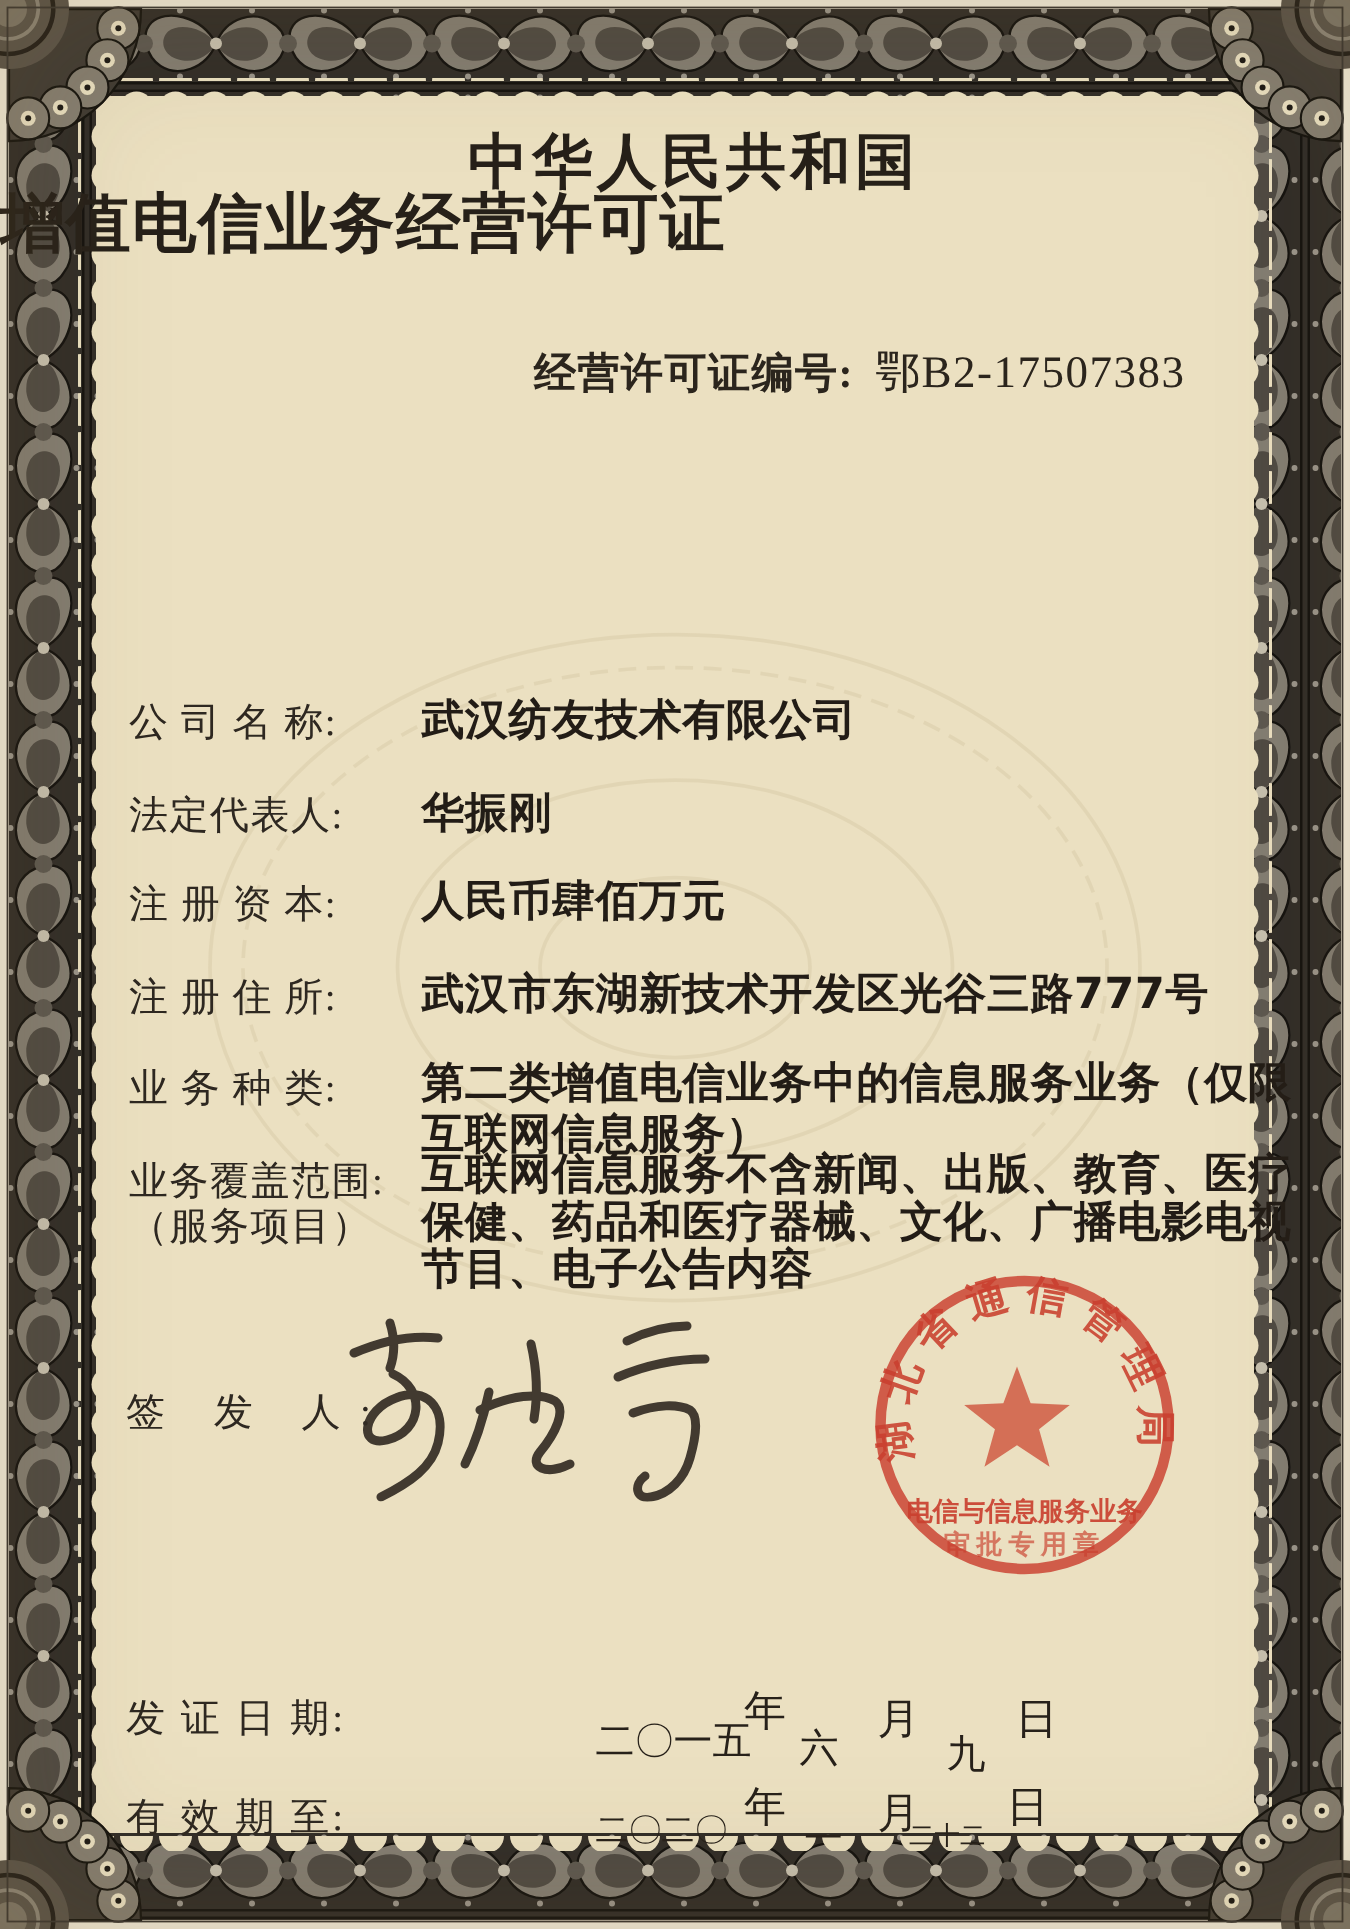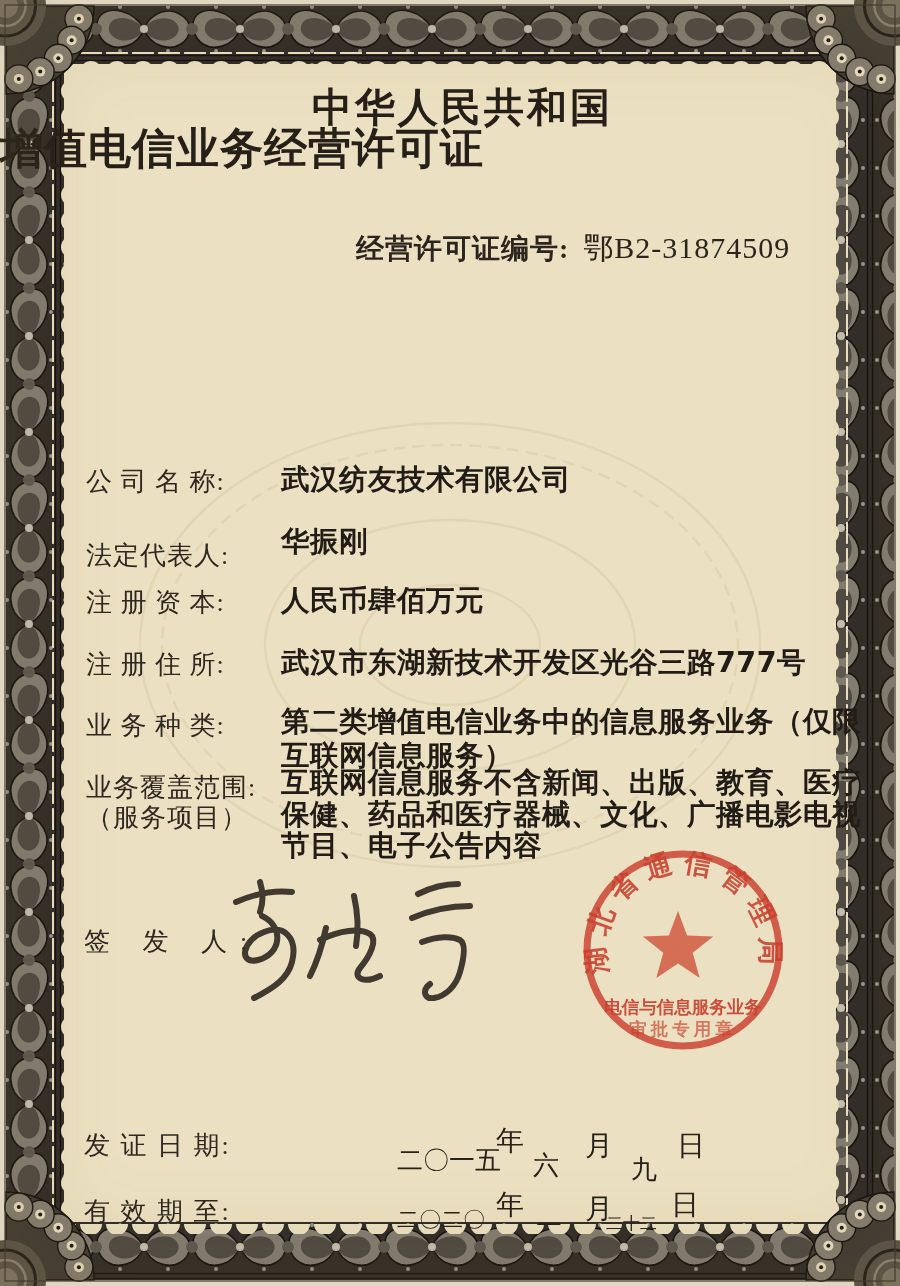--- a/index.html
+++ b/index.html
@@ -133,28 +133,28 @@
 
     <rect x="5" y="5" width="890" height="1276" fill="none" stroke="#3a3631" stroke-width="1.2"></rect>
   </svg>
 
   <div class="content">
 
     <div class="abs title1">中华人民共和国</div>
     <div class="abs title2">增值电信业务经营许可证</div>
 
     <div class="abs license-row">
-      <span class="lbl">经营许可证编号:</span><span class="num">鄂B2-31874509</span>
+      <span class="lbl">经营许可证编号:</span><span class="num">鄂B2-17507383</span>
     </div>
 
 
     <div class="abs flabel" style="top:464px">公 司 名 称:</div>
     <div class="abs fvalue" style="top:461px">武汉纺友技术有限公司</div>
 
-    <div class="abs flabel" style="top:538px">法定代表人:</div>
+    <div class="abs flabel" style="top:526px">法定代表人:</div>
     <div class="abs fvalue" style="top:523px">华振刚</div>
 
     <div class="abs flabel" style="top:585px">注 册 资 本:</div>
     <div class="abs fvalue" style="top:582px">人民币肆佰万元</div>
 
     <div class="abs flabel" style="top:647px">注 册 住 所:</div>
     <div class="abs fvalue" style="top:644px">武汉市东湖新技术开发区光谷三路777号</div>
 
     <div class="abs flabel" style="top:708px">业 务 种 类:</div>
     <div class="abs fvalue multi" style="top:705px;line-height:34px">第二类增值电信业务中的信息服务业务（仅限互联网信息服务）</div>

